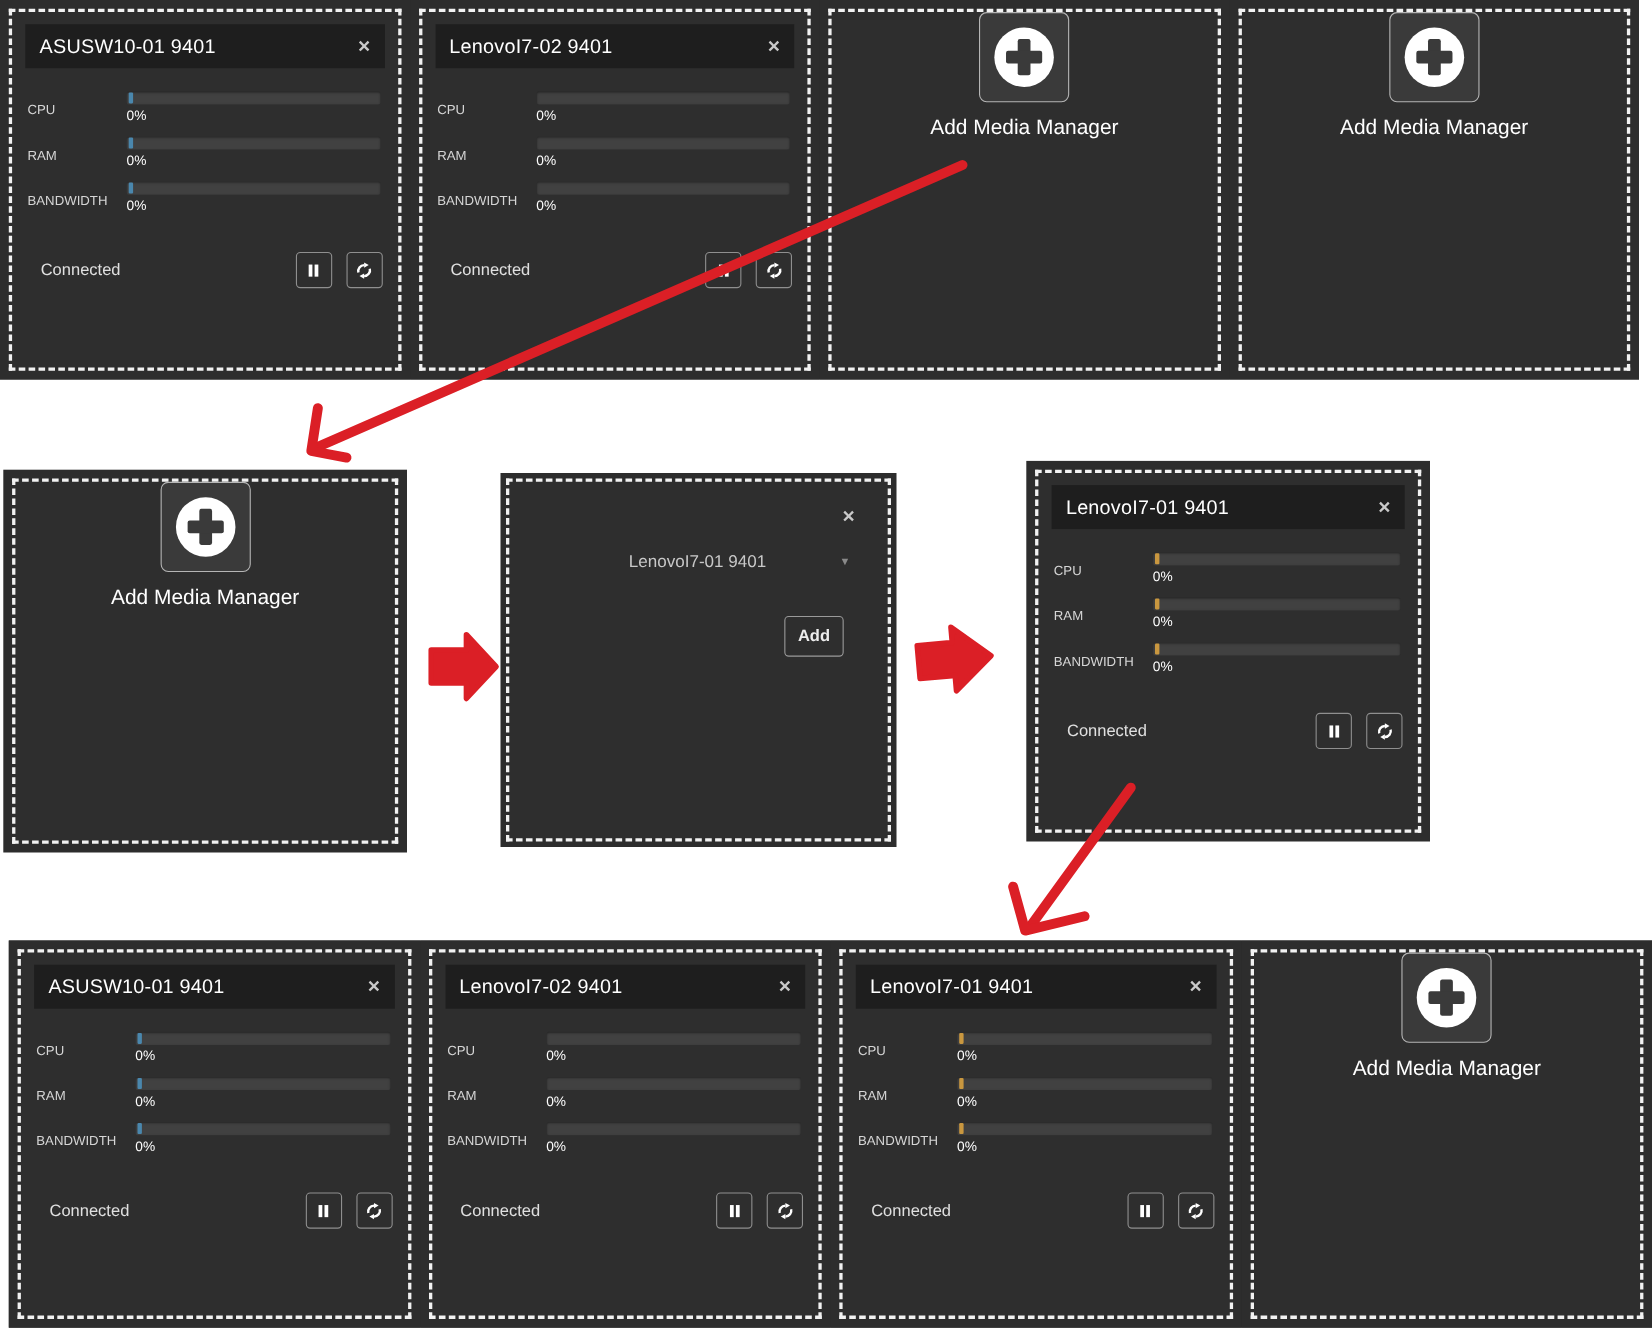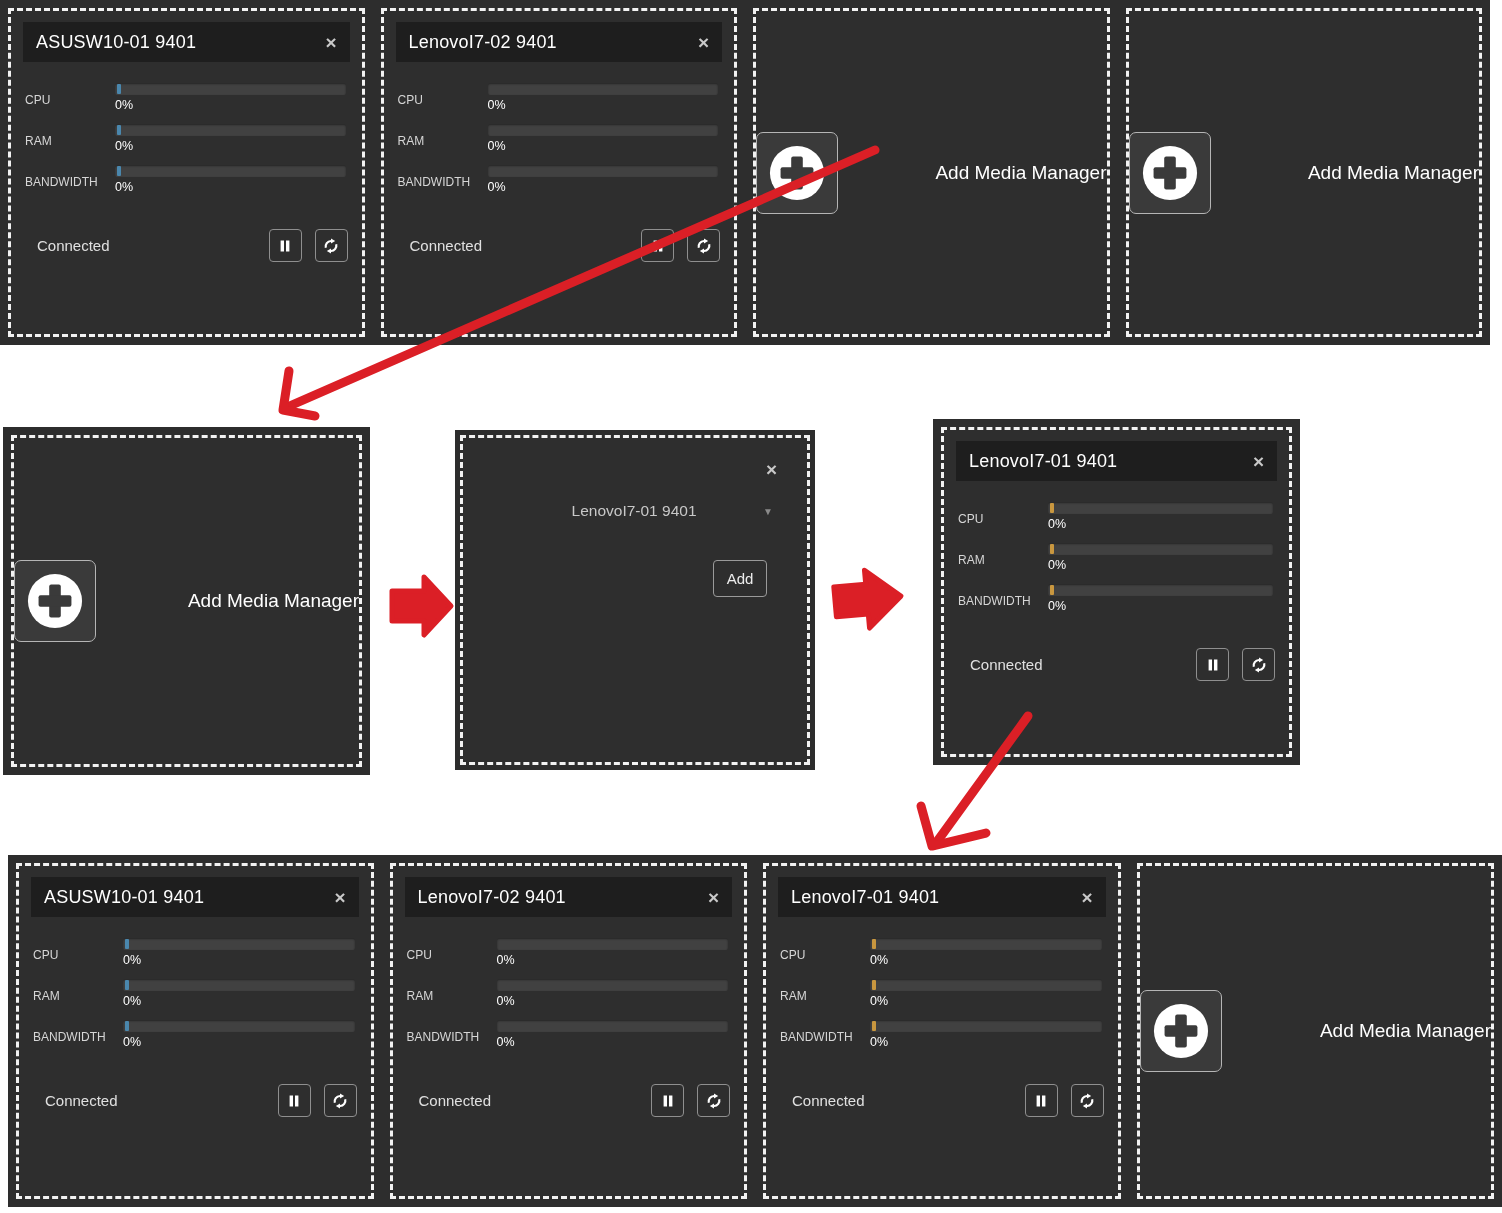--- a/index.html
+++ b/index.html
@@ -32,33 +32,33 @@
          border-radius:2px;box-shadow:inset 0 1px 2px rgba(0,0,0,.45);}
   .m-tick{position:absolute;left:2px;top:1px;bottom:1px;width:4px;border-radius:1px;}
   .m-value{position:absolute;left:90px;top:17px;font-size:12.5px;color:#fff;}
   .mc-footer{position:absolute;top:218px;left:26px;right:14px;display:flex;align-items:center;}
   .mc-status{font-size:15px;color:#e0e0e0;}
   .btn-group{margin-left:auto;display:flex;gap:13px;}
   .icon-btn{width:33px;height:33px;background:#2e2e2e;border:1px solid #8f8f8f;border-radius:4px;
             display:flex;align-items:center;justify-content:center;padding:0;cursor:pointer;}
 
   
-  .add-card{display:flex;flex-direction:row;align-items:center;justify-content:space-between;gap:13px;}
+  .add-card{display:flex;flex-direction:column;align-items:center;justify-content:flex-start;gap:13px;}
   .add-btn{width:82px;height:82px;background:#3a3a3a;border:1px solid #b5b5b5;border-radius:7px;
            display:flex;align-items:center;justify-content:center;padding:0;cursor:pointer;}
   .add-label{font-size:19px;color:#fff;}
 
   
   .dialog-close{position:absolute;top:22px;right:30px;}
   .dd{position:absolute;top:60px;left:42px;right:34px;height:26px;display:flex;align-items:center;cursor:pointer;}
   .dd-text{flex:1;text-align:center;color:#c8c8c8;font-size:15.5px;}
   .dd-caret{color:#8a8a8a;font-size:10px;}
   .add-confirm{position:absolute;top:122px;right:40px;width:54px;height:37px;background:transparent;
                border:1px solid #9a9a9a;border-radius:4px;color:#ececec;font-size:15px;cursor:pointer;
-               font-family:"Liberation Sans",sans-serif;}
+               font-family:"Liberation Sans",sans-serif;font-weight:bold;}
 
   
   #arrows{position:absolute;left:0;top:0;z-index:10;pointer-events:none;}
   .arrow-line{stroke:var(--arrow-red,#db1f26);stroke-width:9;fill:none;stroke-linecap:round;stroke-linejoin:round;}
   .arrow-block{fill:var(--arrow-red,#db1f26);stroke:var(--arrow-red,#db1f26);stroke-width:5;stroke-linejoin:round;}
 </style>
 </head>
 <body>
 
 <div class="canvas">

